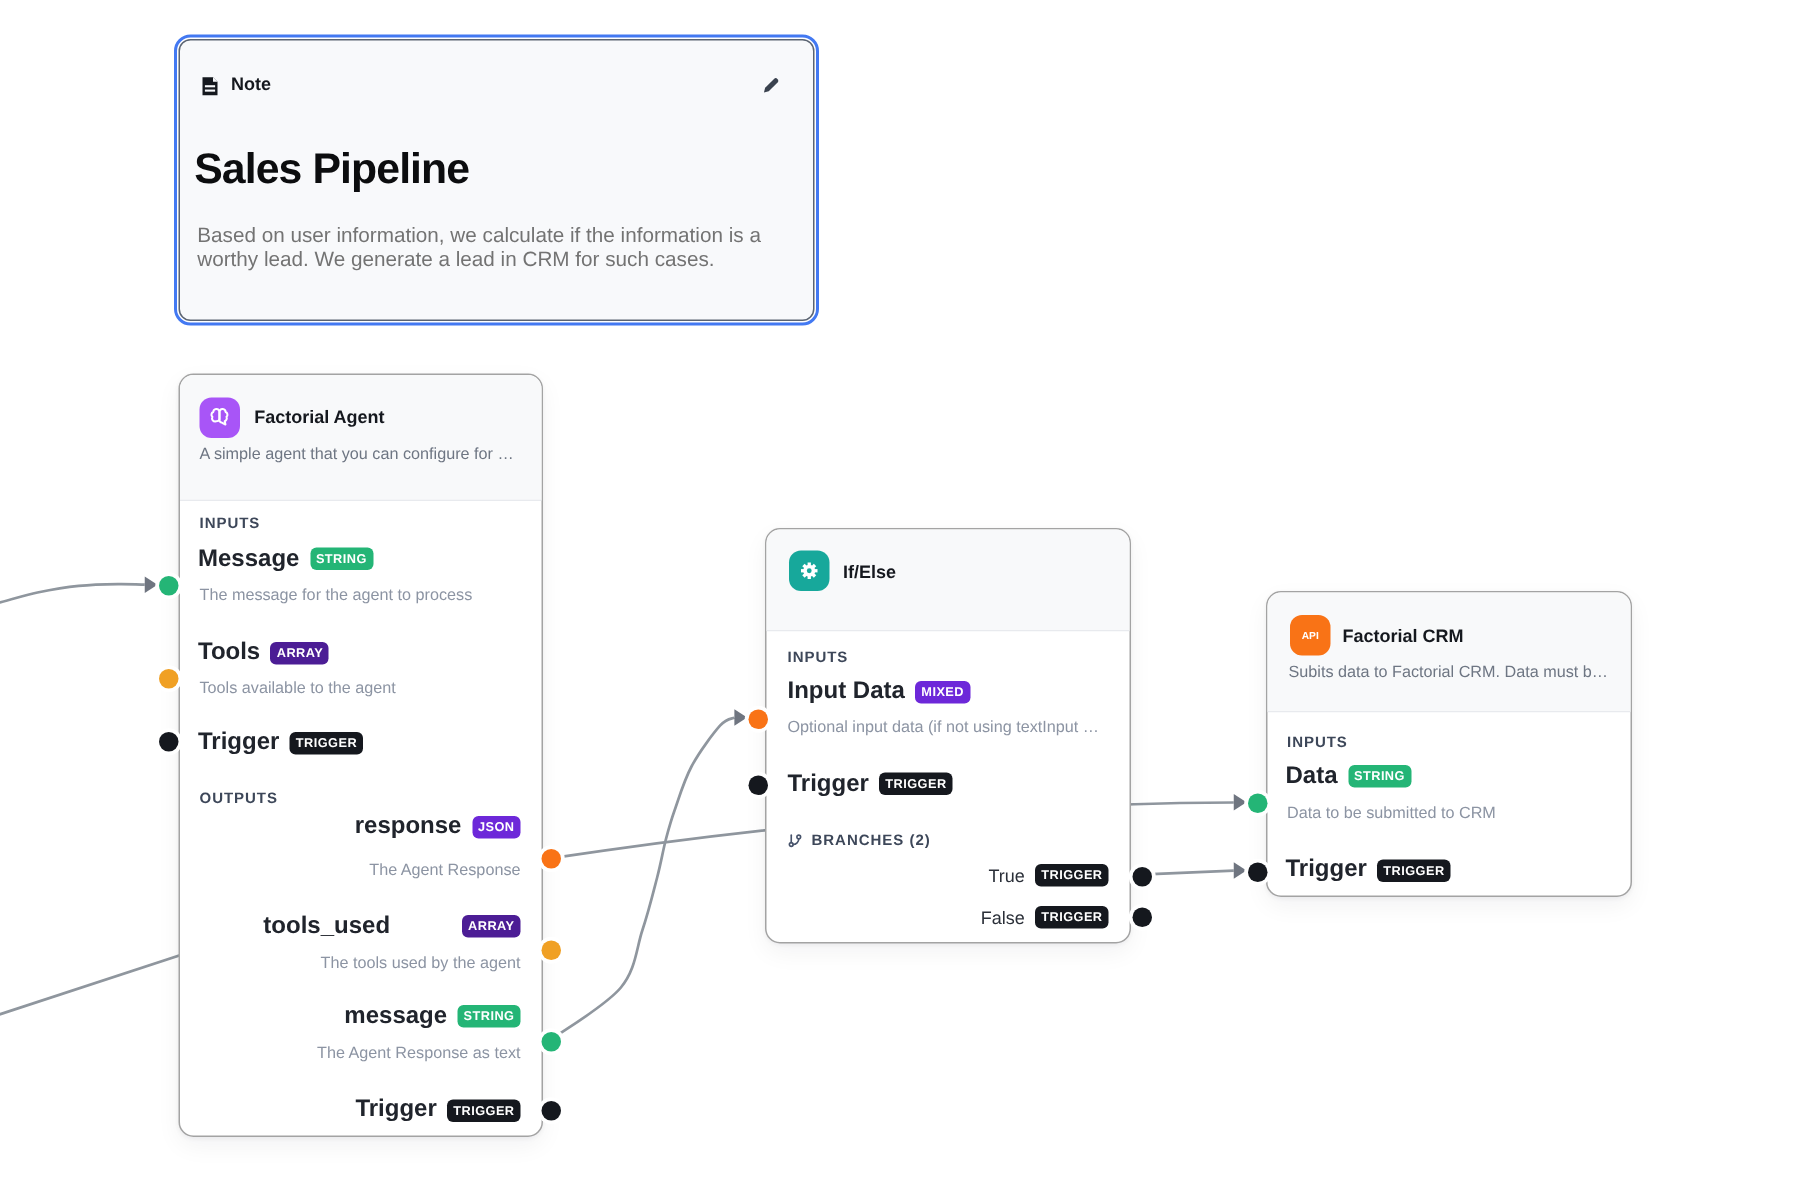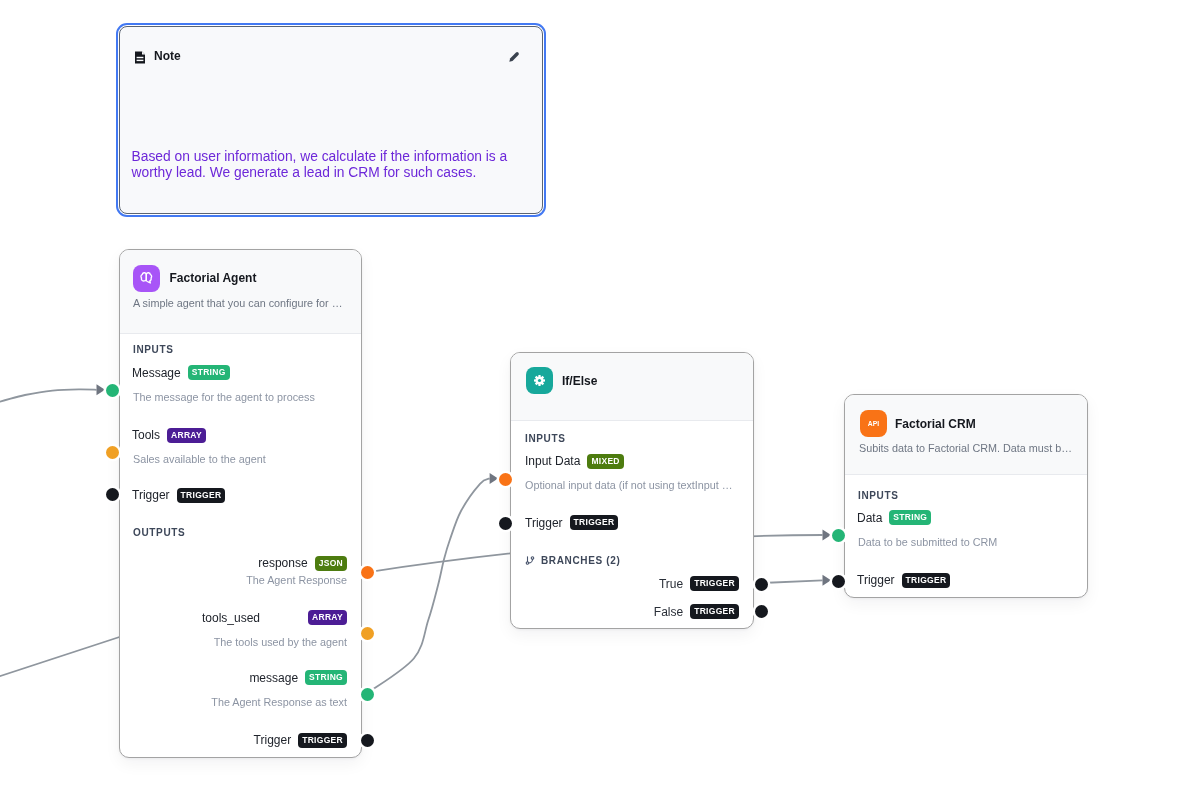--- a/index.html
+++ b/index.html
@@ -8,29 +8,29 @@
   #wires{position:absolute;left:0;top:0;z-index:1;}
   .node{position:absolute;background:#fff;border:1px solid #a3a3a3;border-radius:10px;
         box-shadow:0 1px 3px rgba(20,24,40,.05),0 6px 16px rgba(20,24,40,.05);box-sizing:border-box;z-index:2;}
   .nhead{position:absolute;left:0;right:0;top:0;background:#f8f9fa;border-bottom:1px solid #e8eaee;border-radius:9px 9px 0 0;}
   .nicon{position:absolute;width:27px;height:27px;border-radius:8px;}
   .ntitle{position:absolute;font-size:12px;font-weight:bold;color:#15181e;height:16px;line-height:16px;}
   .nsub{position:absolute;font-size:10.8px;color:#6e7683;height:14px;line-height:14px;white-space:nowrap;}
   .sect{position:absolute;font-size:10px;font-weight:bold;letter-spacing:0.65px;color:#3d4759;height:12px;line-height:12px;}
   .row{position:absolute;display:flex;align-items:center;gap:7px;height:16px;}
   .row.r{right:14px;justify-content:flex-end;}
-  .lbl{font-size:12px;font-weight:normal;color:#20242c;}
+  .lbl{font-size:16px;font-weight:bold;color:#20242c;}
   .lbl.n{font-weight:normal;font-size:12px;color:#2a2f38;}
   .desc{position:absolute;font-size:10.8px;color:#8c94a3;height:13px;line-height:13px;white-space:nowrap;}
   .desc.r{right:14px;text-align:right;}
   .badge{display:inline-block;font-size:8.5px;font-weight:bold;letter-spacing:.3px;color:#fff;
          height:13px;line-height:13px;padding:1px 4px;border-radius:4px;}
   .b-green{background:#24b576;}
   .b-amber{background:#4c1d95;}
-  .b-orange{background:#4d7c0f;}
+  .b-orange{background:#6d28d9;}
   .b-black{background:#15181e;}
   .port{position:absolute;width:13px;height:13px;border-radius:50%;box-shadow:0 0 0 2.5px #fff;z-index:3;}
   .p-green{background:#24b576;}
   .p-amber{background:#f0a024;}
   .p-orange{background:#f97316;}
   .p-black{background:#15181e;}
 </style>
 </head>
 <body>
 <div id="canvas">
@@ -56,21 +56,22 @@
   <svg style="position:absolute;left:14px;top:23.5px" width="12" height="13" viewBox="0 0 12 13">
     <path d="M1 0.5 h7 l3 3 v9 h-10 z" fill="#15181e"></path>
     <path d="M8 0.5 l3 3 h-3 z" fill="#f8f9fb"></path>
     <rect x="2.6" y="5.8" width="6.8" height="1.4" fill="#f8f9fb"></rect>
     <rect x="2.6" y="8.7" width="6.8" height="1.4" fill="#f8f9fb"></rect>
   </svg>
   <div style="position:absolute;left:34px;top:22px;font-size:12px;font-weight:bold;color:#15181e;height:15px;line-height:15px;">Note</div>
   <svg style="position:absolute;left:388px;top:23.5px" width="12" height="12" viewBox="0 0 12 12">
     <path d="M1.3 10.7 L2.1 7.5 L8 1.6 a1.6 1.6 0 0 1 2.25 0 l0.15 0.15 a1.6 1.6 0 0 1 0 2.25 L4.5 9.9 Z" fill="#3a424e"></path>
   </svg>
-  <div style="position:absolute;left:11.5px;top:122px;font-size:13.8px;color:#6d28d9;line-height:16.4px;">Based on user information, we calculate if the information is a<br>worthy lead. We generate a lead in CRM for such cases.</div>
+  <div style="position:absolute;left:9.5px;top:72px;font-size:28.5px;font-weight:bold;color:#0c0d0f;line-height:28.5px;letter-spacing:-0.6px;">Sales Pipeline</div>
+  <div style="position:absolute;left:11.5px;top:122px;font-size:13.8px;color:#737373;line-height:16.4px;">Based on user information, we calculate if the information is a<br>worthy lead. We generate a lead in CRM for such cases.</div>
 </div>
 
 <div class="node" id="agent" style="left:119px;top:249px;width:243px;height:509px;">
   <div class="nhead" style="height:83px;"></div>
   <div class="nicon" style="left:13px;top:15px;background:#a855f7;">
     <svg width="27" height="27" viewBox="0 0 27 27">
       <g fill="none" stroke="#fff" stroke-width="1.35" stroke-linejoin="round" stroke-linecap="round">
         <path d="M13.3 9.2 a2.1 2.1 0 0 0 -4.1 0.5 a1.9 1.9 0 0 0 -0.6 3.2 a2.1 2.1 0 0 0 2.4 3 l0.2 0 a2.2 2.2 0 0 0 2.1 -1.3 z"></path>
         <path d="M13.3 9.2 a2.1 2.1 0 0 1 4.1 0.5 a1.9 1.9 0 0 1 0.6 3.2 a2.1 2.1 0 0 1 -1.2 2.9 l0.5 2.2 -2.2 -1.1 a2.2 2.2 0 0 1 -1.8 -1.5 z"></path>
       </g>
@@ -84,30 +85,30 @@
   <div class="row" style="left:12px;top:114.5px;">
         <span class="lbl">Message</span>
         <span class="badge b-green">STRING</span>
       </div>
   <div class="desc" style="left:13px;top:141px;">The message for the agent to process</div>
 
   <div class="row" style="left:12px;top:177px;">
         <span class="lbl">Tools</span>
         <span class="badge b-amber">ARRAY</span>
       </div>
-  <div class="desc" style="left:13px;top:202.5px;">Sales available to the agent</div>
+  <div class="desc" style="left:13px;top:202.5px;">Tools available to the agent</div>
 
   <div class="row" style="left:12px;top:237px;">
         <span class="lbl">Trigger</span>
         <span class="badge b-black">TRIGGER</span>
       </div>
 
   <div class="sect" style="left:13px;top:276.5px;">OUTPUTS</div>
 
-  <div class="row r" style="top:305px;margin-left:26px;">
+  <div class="row r" style="top:293px;margin-left:26px;">
         <span class="lbl">response</span>
         <span class="badge b-orange">JSON</span>
       </div>
   <div class="desc r" style="top:323.5px;">The Agent Response</div>
 
   <div class="row r" style="top:359.5px;gap:48px;">
         <span class="lbl">tools_used</span>
         <span class="badge b-amber">ARRAY</span>
       </div>
   <div class="desc r" style="top:385.5px;">The tools used by the agent</div>

